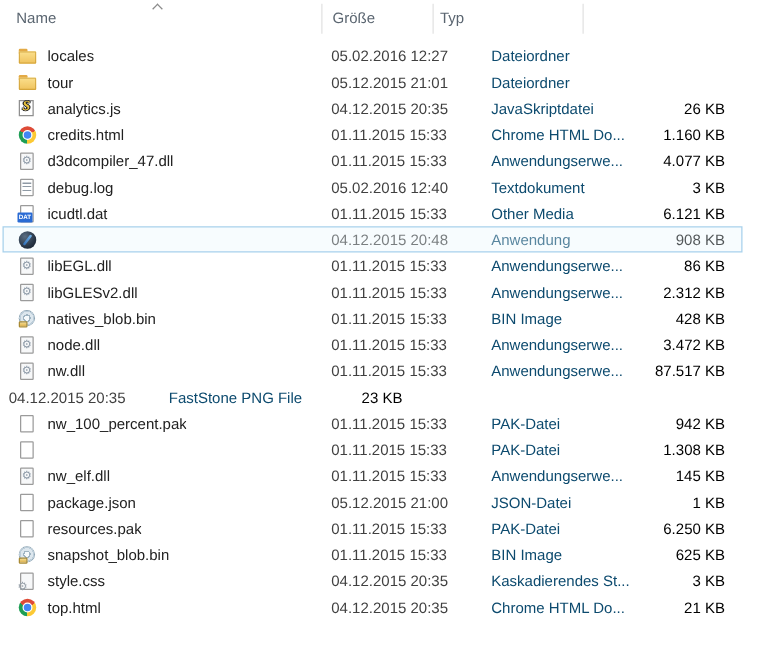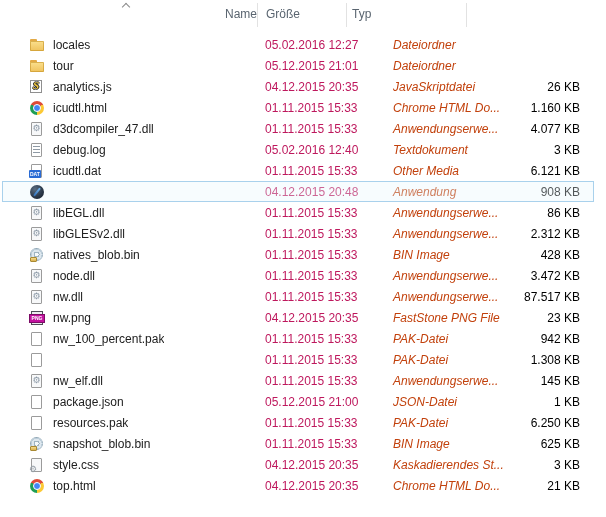--- a/index.html
+++ b/index.html
@@ -7,44 +7,44 @@
     position:relative; width:606px; height:517px; overflow:hidden;
     background:#fff; font-family:"Liberation Sans", sans-serif; font-size:12px;
     -webkit-font-smoothing:antialiased; cursor:default; user-select:none;
   }
   
   .hdr { position:relative; display:flex; height:30px; }
   .hcell {
     box-sizing:border-box; margin-top:3px; height:24px; line-height:22px;
     color:#5a6570; border-right:1px solid #e2e2e2; white-space:nowrap; overflow:hidden;
   }
-  .h-name { width:258px; padding-left:13px;text-align:right; }
+  .h-name { width:258px; padding-left:13px; }
   .h-date { width:130px; padding-left:7px; }
   .h-type { width:120px; padding-left:5px; }
   .h-size { width:89px;  padding-left:8px; }
   .sort-glyph {
     position:absolute; left:123px; top:2px; width:7px; height:7px;
   }
   .sort-glyph::before {
     content:""; position:absolute; left:0; top:2px; width:5px; height:5px;
     border-top:1px solid #8a8a8a; border-left:1px solid #8a8a8a;
     transform:rotate(45deg);
   }
   
   .list { margin-top:4px; }
   .row { position:relative; display:flex; height:21px; align-items:center; }
   .row.selected::before {
     content:""; position:absolute; left:2px; right:12px; top:0; bottom:0;
     border:1px solid #a9d1ec; background:rgba(232,245,253,.35);
     pointer-events:none; box-sizing:border-box;
   }
-  .c-name { box-sizing:border-box; width:258px; padding-left:29px; display:flex; align-items:center; gap:8px; overflow:hidden; }
+  .c-name { box-sizing:border-box; width:258px; padding-left:14px; display:flex; align-items:center; gap:8px; overflow:hidden; }
   .t-name { color:#212121; white-space:nowrap; overflow:hidden; }
-  .c-date { box-sizing:border-box; width:130px; padding-left:7px; color:#be185d; white-space:nowrap; }
-  .c-type { box-sizing:border-box; width:120px; padding-left:5px; color:#c2410c; white-space:nowrap; overflow:hidden;font-style:italic; }
+  .c-date { box-sizing:border-box; width:130px; padding-left:7px; color:#404040; white-space:nowrap; }
+  .c-type { box-sizing:border-box; width:120px; padding-left:5px; color:#0c4a6e; white-space:nowrap; overflow:hidden; }
   .c-size { box-sizing:border-box; width:89px; padding-right:17px; text-align:right; color:#000000; white-space:nowrap; }
   
   .ic { position:relative; width:16px; height:16px; flex:0 0 16px; }
   
   .ic.folder::before { content:""; position:absolute; left:1px; top:2px; width:7px; height:4px;
     background:#e3aa46; border-radius:1px 1px 0 0; }
   .ic.folder::after { content:""; position:absolute; left:1px; top:4px; right:1px; bottom:2px;
     background:linear-gradient(180deg,#fce headline,#f0c35e); background:linear-gradient(180deg,#fbe08e,#efc25c);
     box-shadow:inset 0 0 0 1px rgba(196,146,38,.6); border-radius:1px; }
   
@@ -127,21 +127,21 @@
       <span class="t-name">analytics.js</span>
     </div>
     <div class="c-date">04.12.2015 20:35</div>
     <div class="c-type">JavaSkriptdatei</div>
     <div class="c-size">26 KB</div>
   </div>
 
   <div class="row">
     <div class="c-name">
       <span class="ic chrome"></span>
-      <span class="t-name">icudtl.html</span>
+      <span class="t-name">credits.html</span>
     </div>
     <div class="c-date">01.11.2015 15:33</div>
     <div class="c-type">Chrome HTML Do...</div>
     <div class="c-size">1.160 KB</div>
   </div>
 
   <div class="row">
     <div class="c-name">
       <span class="ic dll"></span>
       <span class="t-name">d3dcompiler_47.dll</span>
@@ -224,24 +224,20 @@
     <div class="c-name">
       <span class="ic dll"></span>
       <span class="t-name">nw.dll</span>
     </div>
     <div class="c-date">01.11.2015 15:33</div>
     <div class="c-type">Anwendungserwe...</div>
     <div class="c-size">87.517 KB</div>
   </div>
 
   <div class="row">
-    <div class="c-name">
-      <span class="ic png"></span>
-      <span class="t-name">nw.png</span>
-    </div>
     <div class="c-date">04.12.2015 20:35</div>
     <div class="c-type">FastStone PNG File</div>
     <div class="c-size">23 KB</div>
   </div>
 
   <div class="row">
     <div class="c-name">
       <span class="ic file"></span>
       <span class="t-name">nw_100_percent.pak</span>
     </div>

